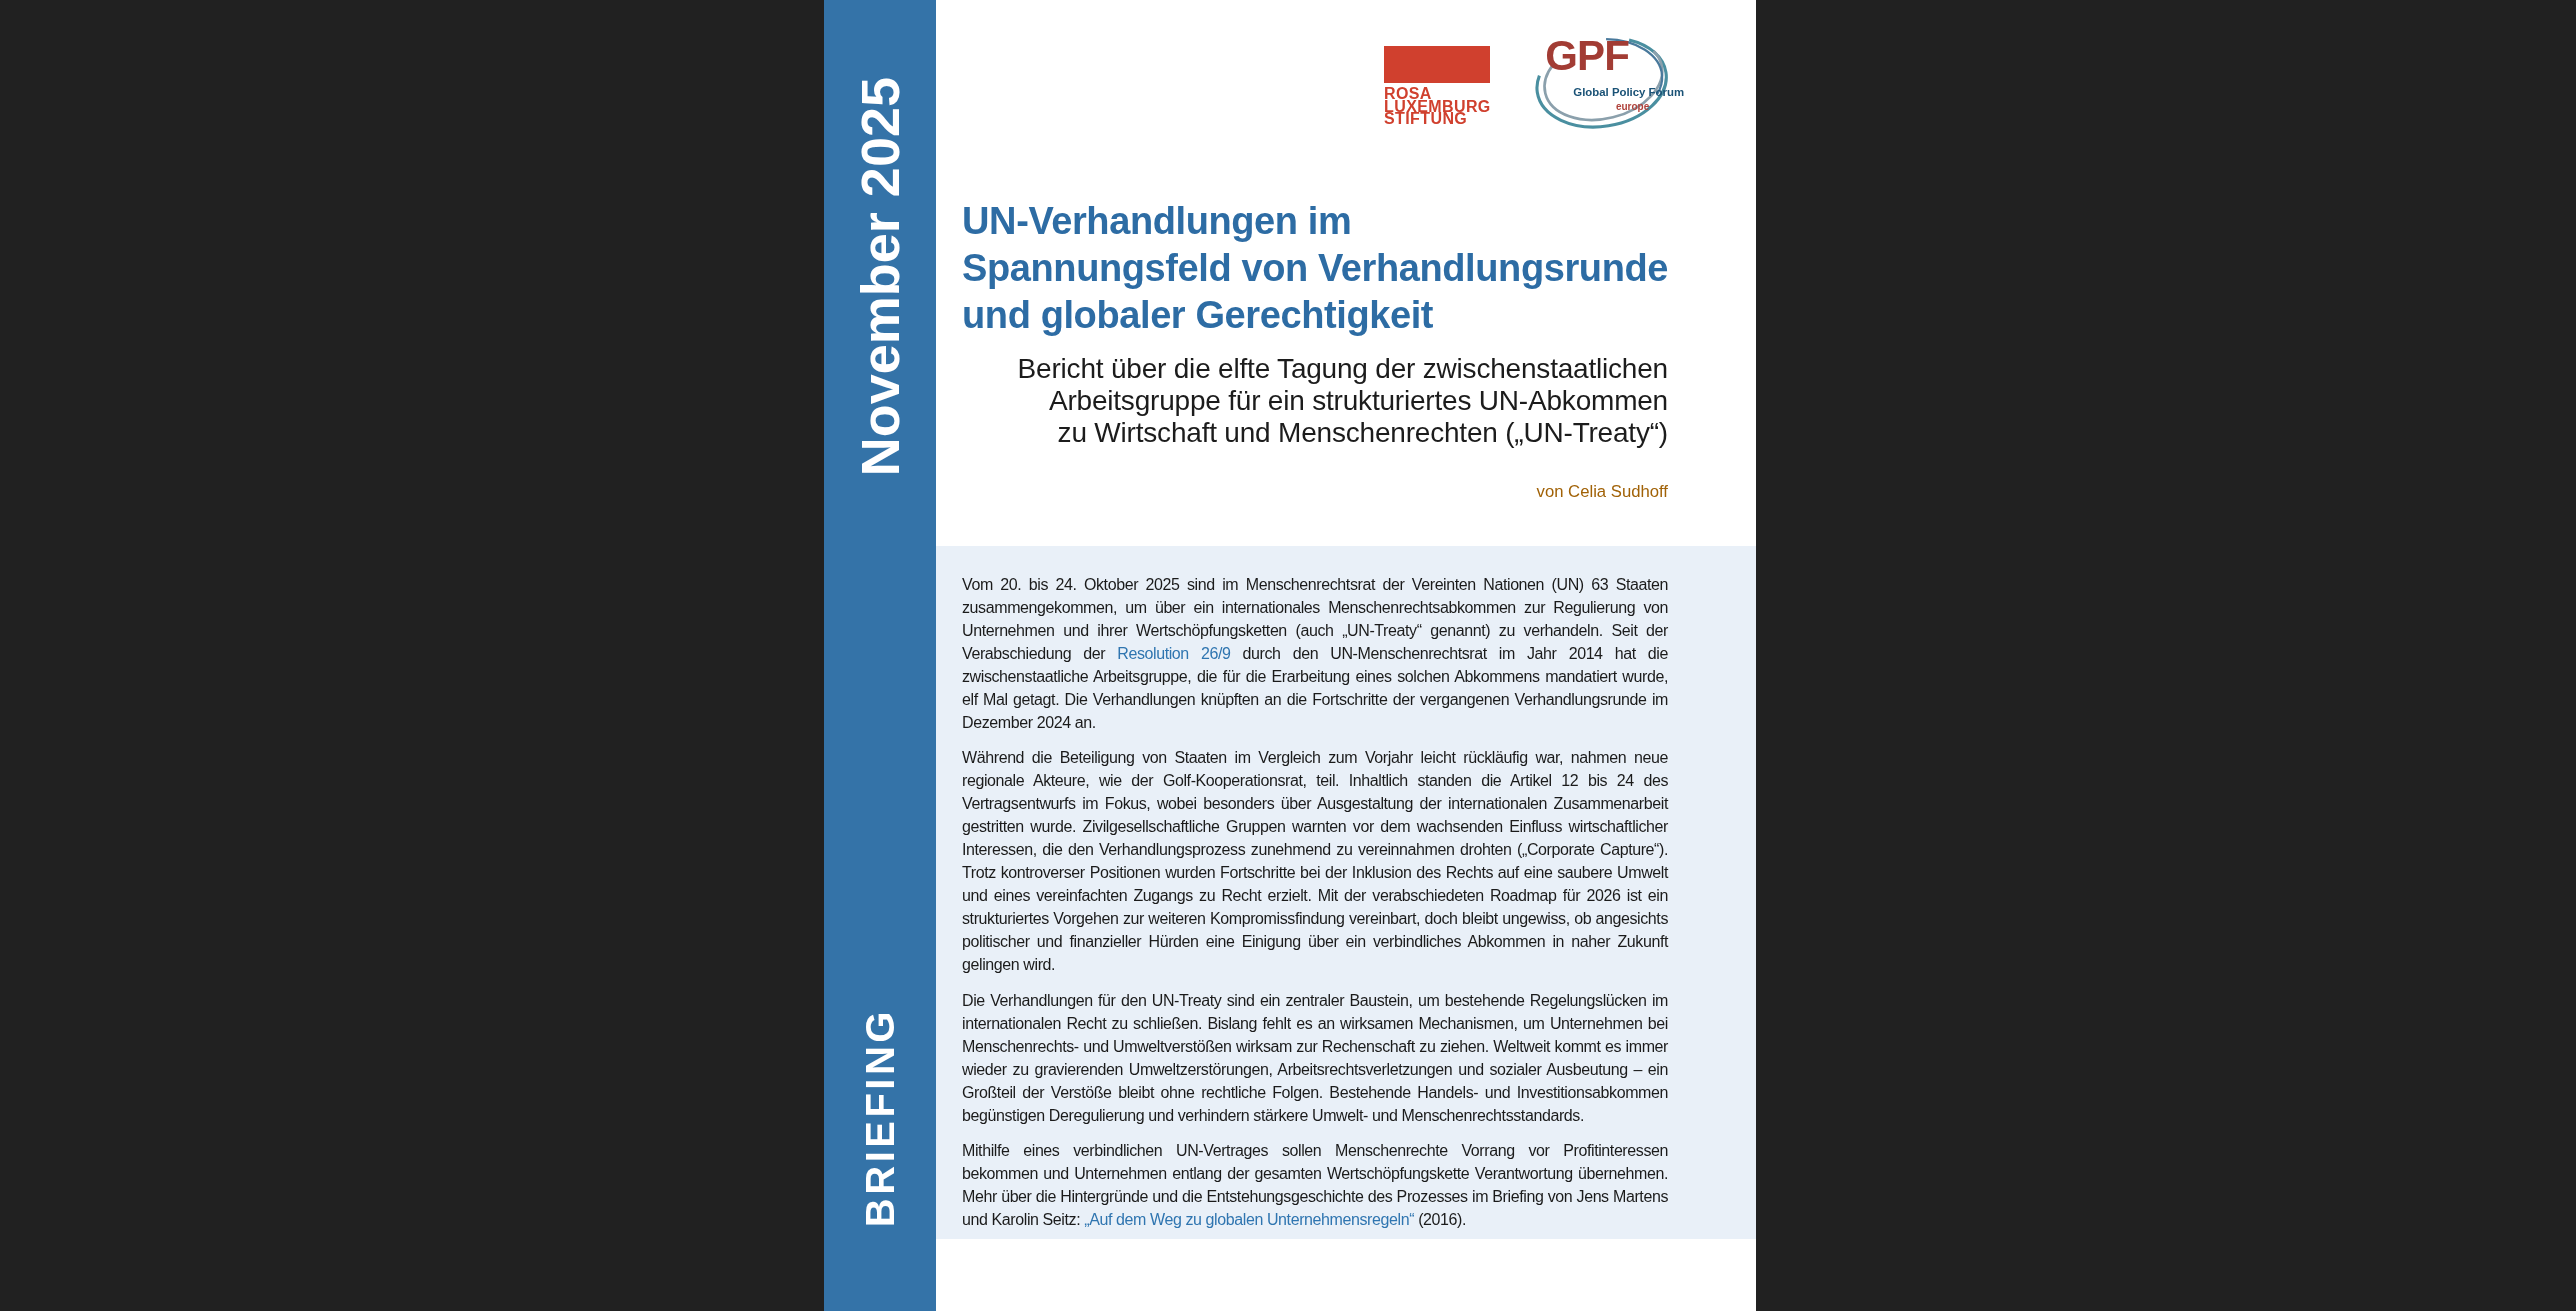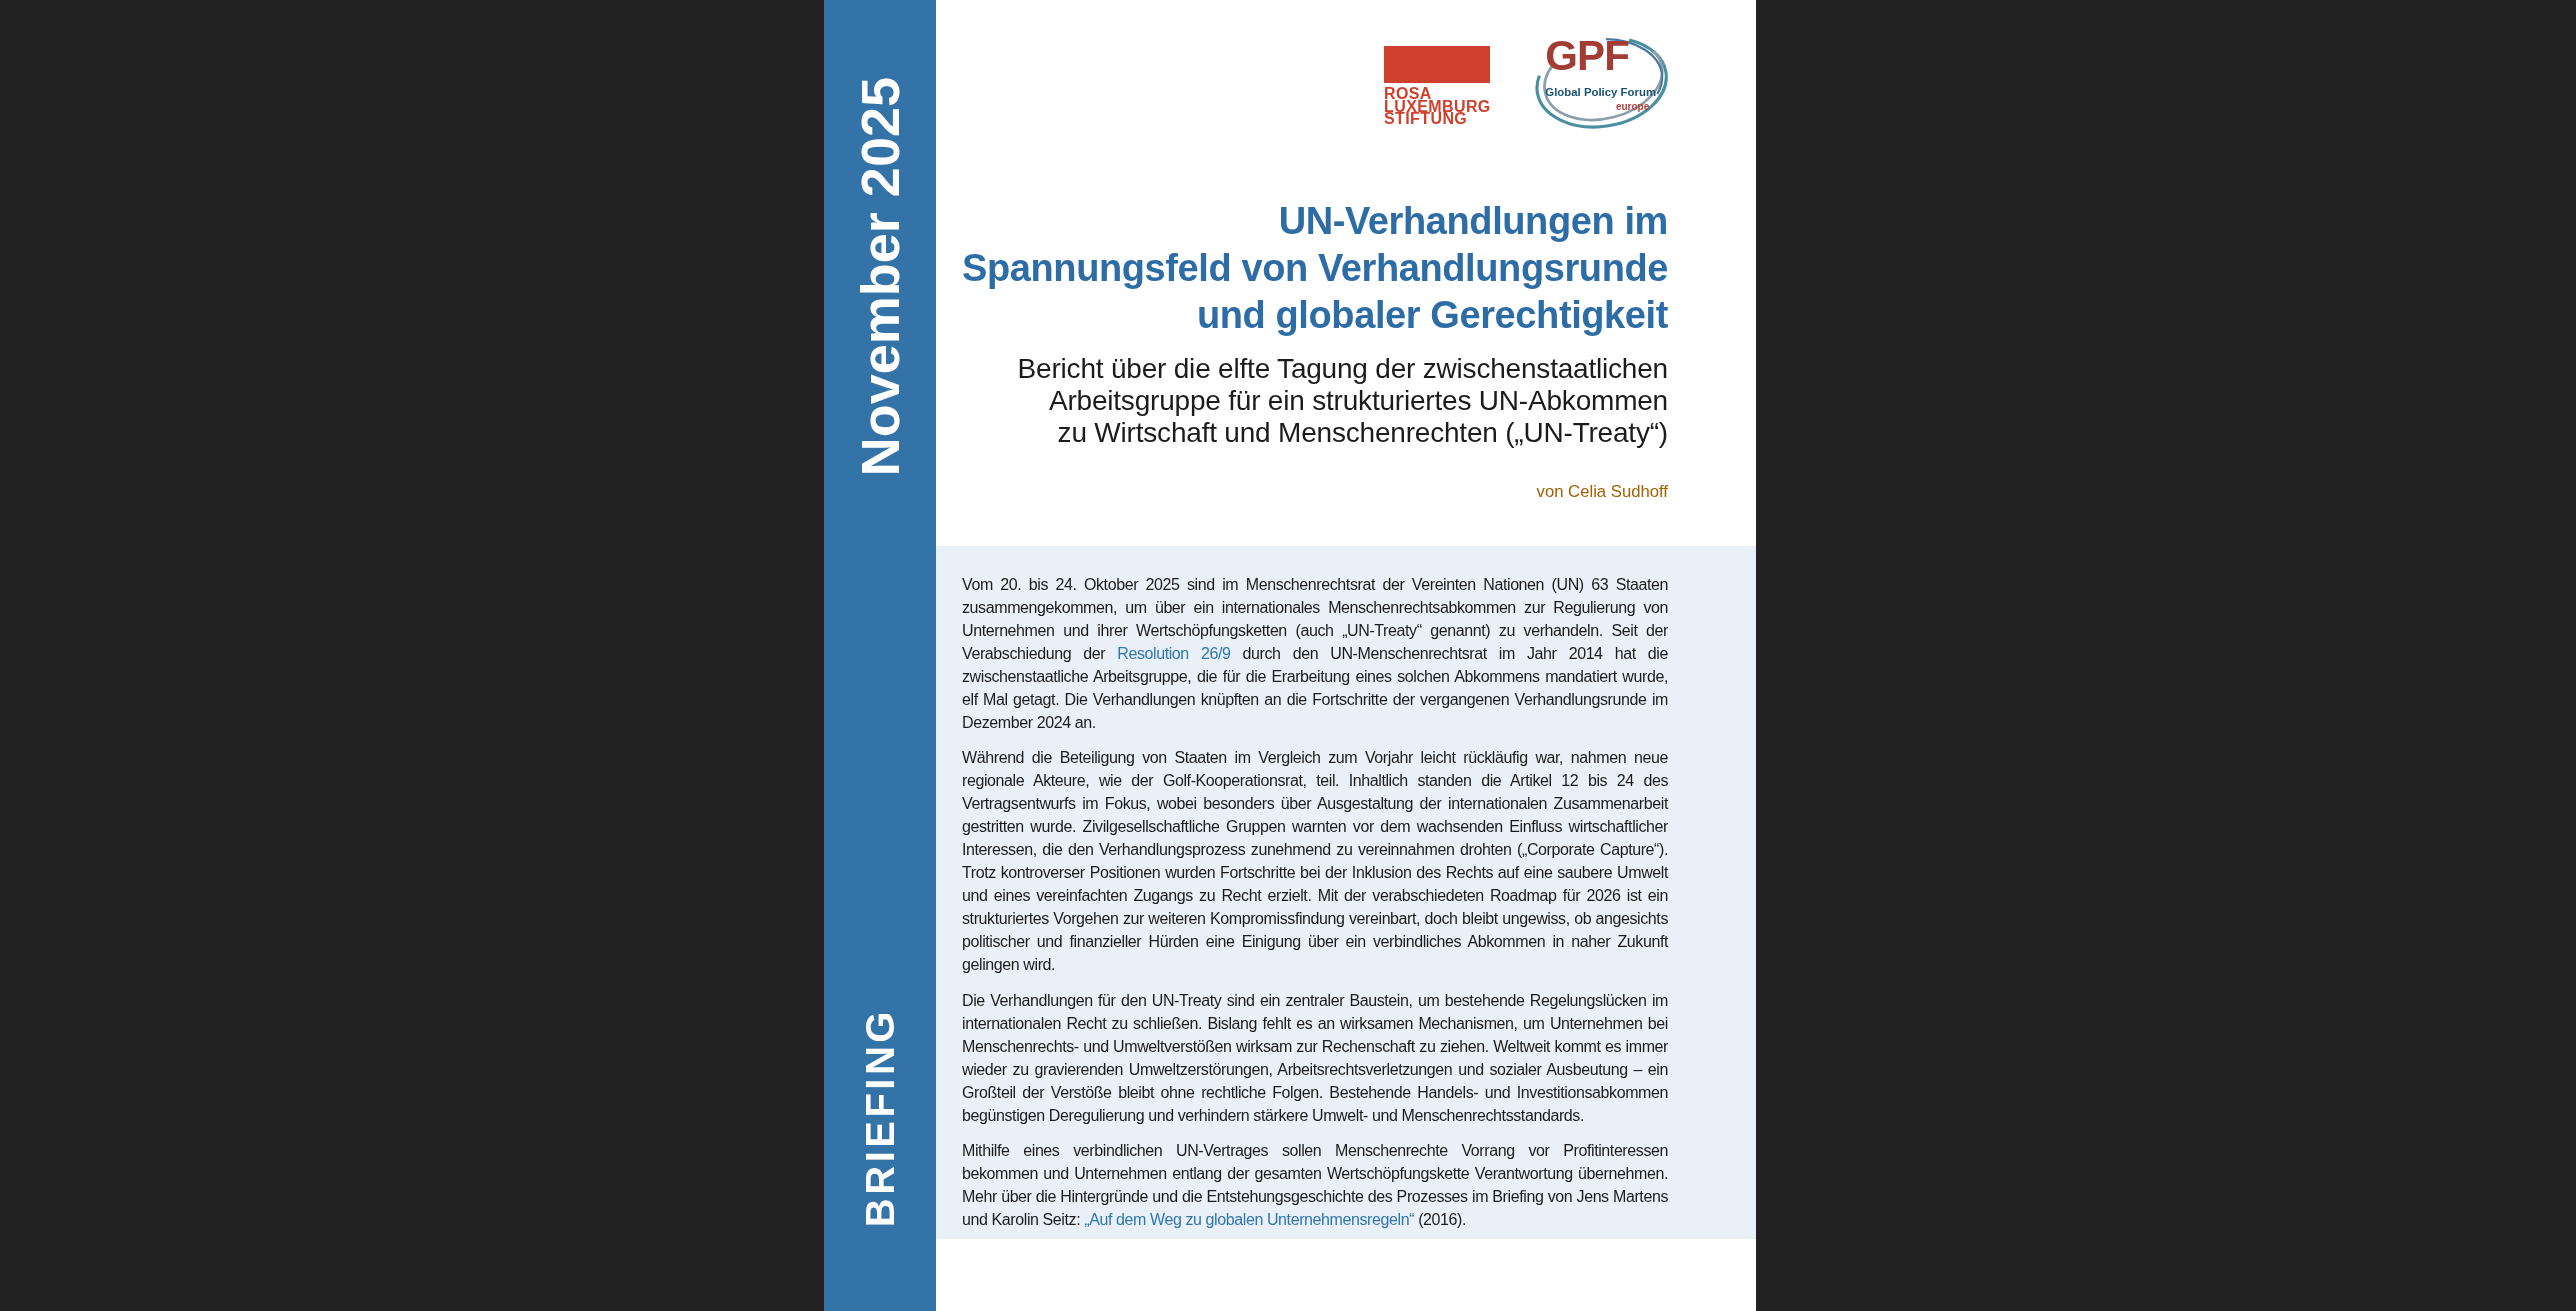--- a/index.html
+++ b/index.html
@@ -35,25 +35,25 @@
     margin-top:5.3px; font-weight:bold; font-size:16px; line-height:12.3px;
     letter-spacing:0.4px; white-space:nowrap;
   }
   
   .gpf-logo { position:absolute; left:597px; top:26px; width:139px; height:104px; }
   .gpf-svg { position:absolute; left:0; top:0; }
   .gpf-acronym {
     position:absolute; left:12.3px; top:5.3px;
     font-size:42px; font-weight:bold; letter-spacing:-0.9px; line-height:49px;
   }
-  .gpf-name { position:absolute; left:12.3px; top:60px; font-size:11.4px; font-weight:bold; white-space:nowrap; }
+  .gpf-name { position:absolute; left:12.3px; top:60px; font-size:11.4px; font-weight:bold; white-space:nowrap;padding-left:28px; }
   .gpf-region { position:absolute; left:12.3px; top:75px; width:104px; text-align:right; font-size:10px; font-weight:bold; }
   
   .doc-title {
-    position:absolute; right:88px; top:198px; text-align:right;
+    position:absolute; right:88px; top:198px; 
     font-weight:bold; font-size:38px; line-height:47px; letter-spacing:-0.4px;
   }
   .doc-title .line { white-space:nowrap; }
   .doc-subtitle {
     position:absolute; right:88px; top:353px; text-align:right;
     font-size:28px; line-height:32px; letter-spacing:-0.2px; color:#1c1c1c;
   }
   .doc-subtitle .line { white-space:nowrap; }
   .doc-byline { position:absolute; right:88px; top:482px; font-size:16.7px; color:#a16207;margin-left:28px; }
   

